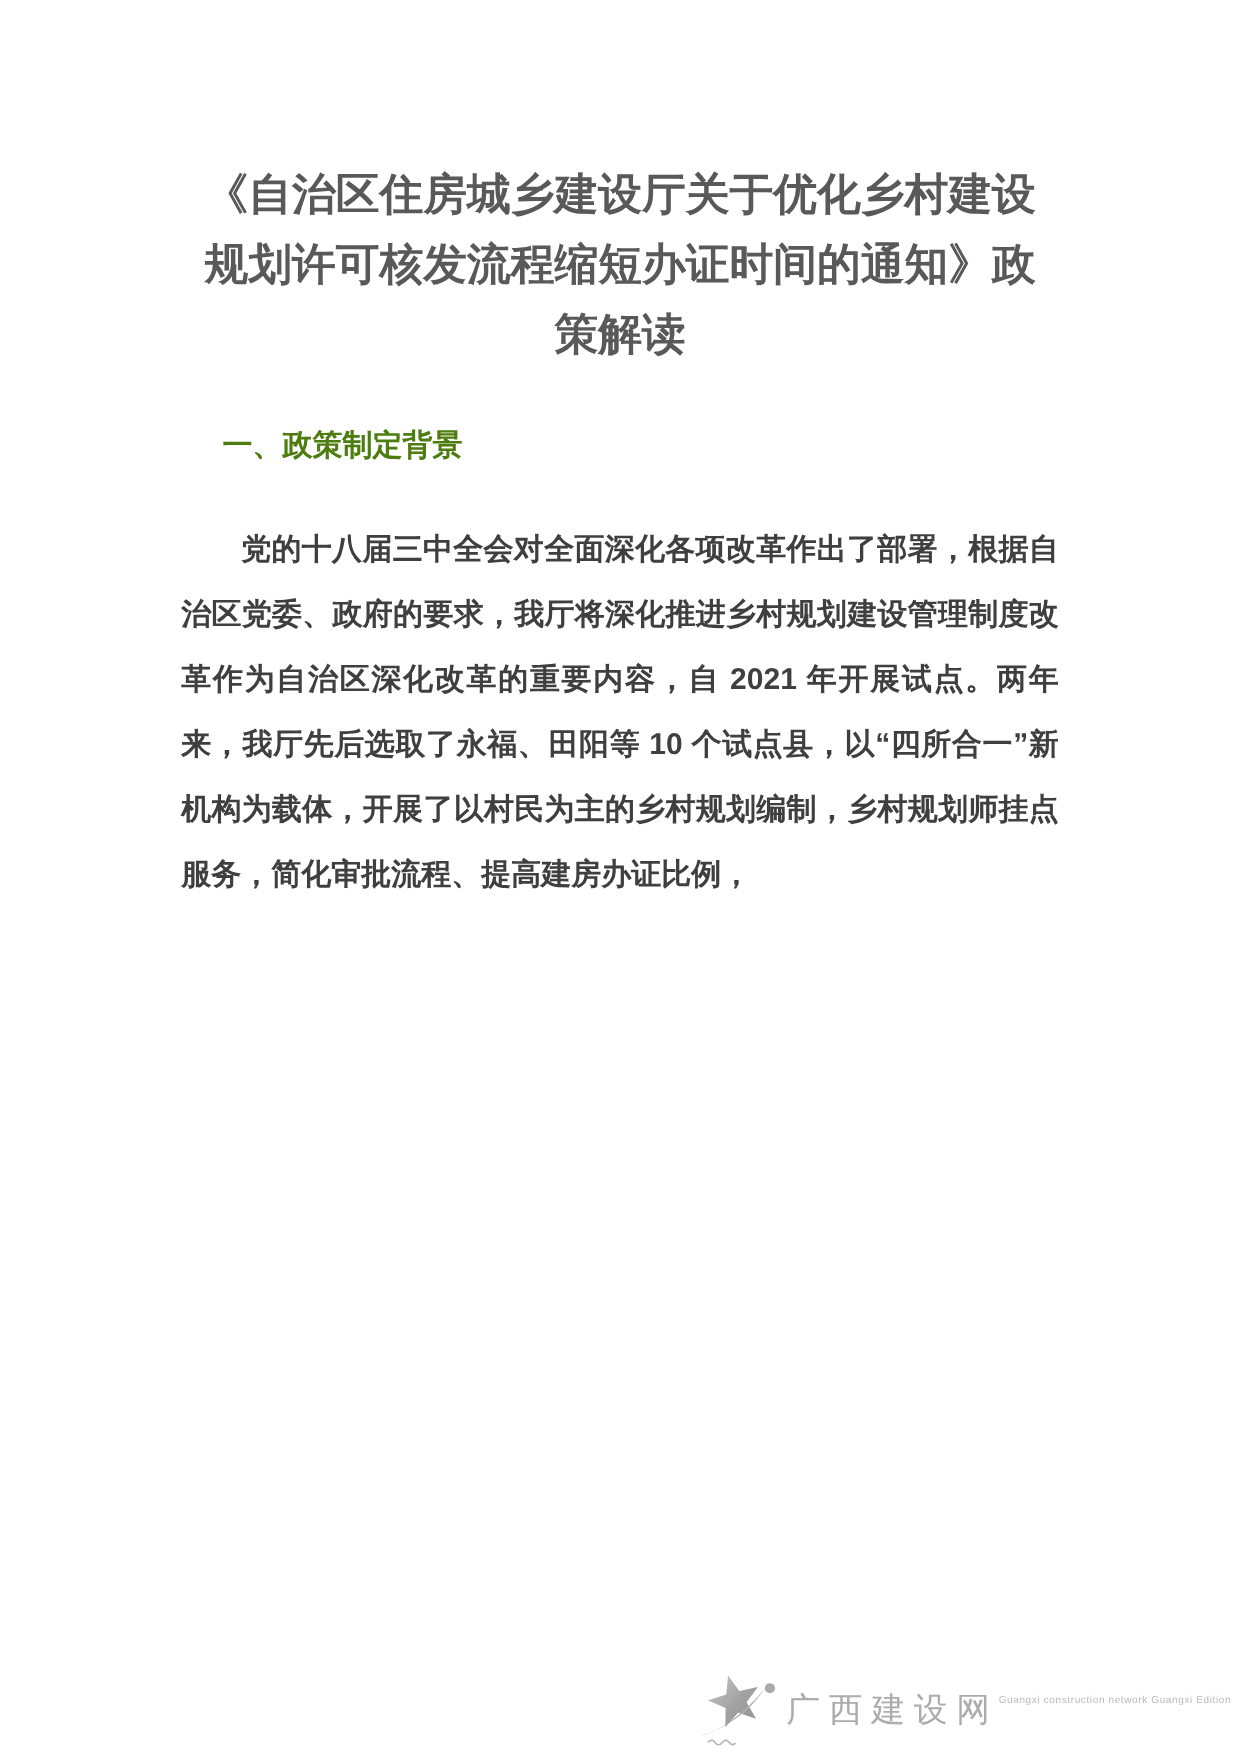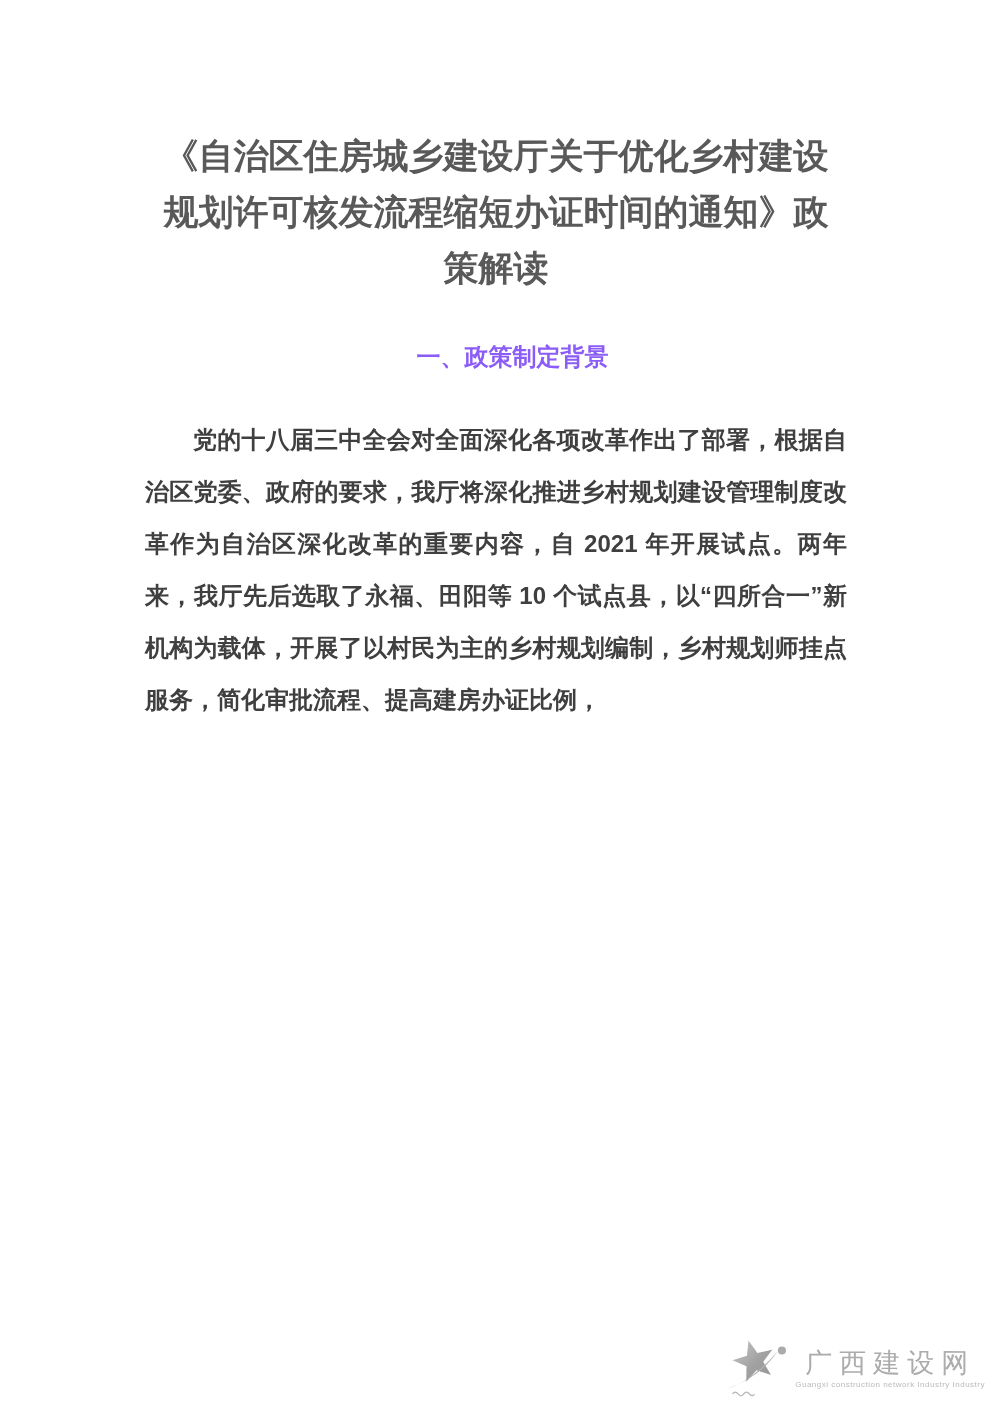--- a/index.html
+++ b/index.html
@@ -28,22 +28,21 @@
   .content {
     width: 702px;
     margin: 0 auto;
   }
   .section-heading {
     margin: 46px 0 0 0;
     padding-left: 33px;
     font-size: 24px;
     line-height: 30px;
     font-weight: 700;
-    color: #8b5cf6;
-    text-align: center;
+    color: #4d7c0f;
   }
   .body-para {
     margin: 46px 0 0 0;
     font-size: 24px;
     line-height: 52px;
     font-weight: 700;
     color: #3f3f3f;
     text-align: justify;
     text-indent: 2em;
     word-break: break-all;
@@ -60,22 +59,22 @@
     opacity: 0.92;
   }
   .wm-star {
     width: 66px;
     height: 64px;
     flex: 0 0 auto;
   }
   .wm-text {
     margin-left: 6px;
     display: flex;
-    flex-direction: column;
-    align-items: center;
+    flex-direction: row;
+    align-items: flex-start;
   }
   .wm-name {
     font-family: "Liberation Serif", "DejaVu Serif", serif;
     font-size: 27px;
     line-height: 30px;
     letter-spacing: 7px;
     color: #a5a5a5;
     white-space: nowrap;
   }
   .wm-tagline {
@@ -114,17 +113,17 @@
           <stop offset="1" stop-color="#bdbdbd"></stop>
         </linearGradient>
       </defs>
       <polygon points="26.5,1.9 36.8,16.2 54,12.4 43.5,26.5 52.4,41.7 35.7,36.1 24,49.3 24.2,31.7 8,24.7 24.8,19.4" fill="url(#starGrad)" stroke="#ffffff" stroke-width="1.4"></polygon>
       <path d="M2 56 Q 30 48 58 15 Q 40 43 2 56 Z" fill="url(#swooshGrad)"></path>
       <circle cx="62.5" cy="14.5" r="4.3" fill="#a3a3a3"></circle>
       <path d="M10 60.5 q3 -4 6 0 q3 4 6 0 q3 -4 6 0 q2.5 3.5 5.5 0.5" fill="none" stroke="#b0b0b0" stroke-width="1.4"></path>
     </svg>
     <div class="wm-text">
       <div class="wm-name">广西建设网</div>
-      <div class="wm-tagline">Guangxi construction network Industry Industry</div>
+      <div class="wm-tagline">Guangxi construction network Guangxi Edition</div>
     </div>
   </div>
 
 </div>
 
 </body></html>

